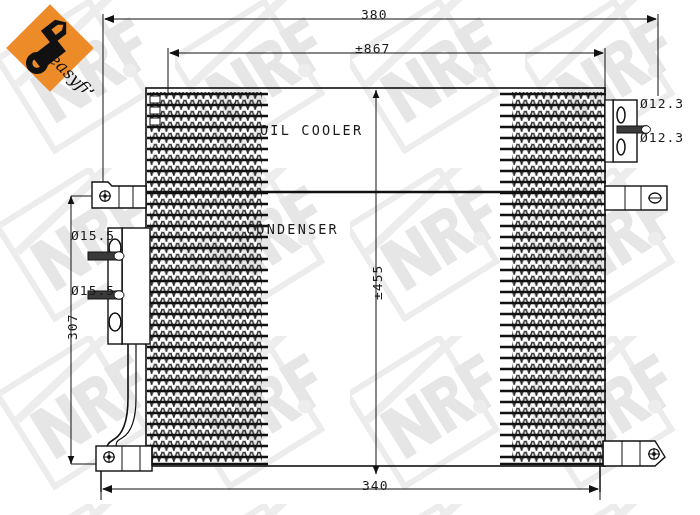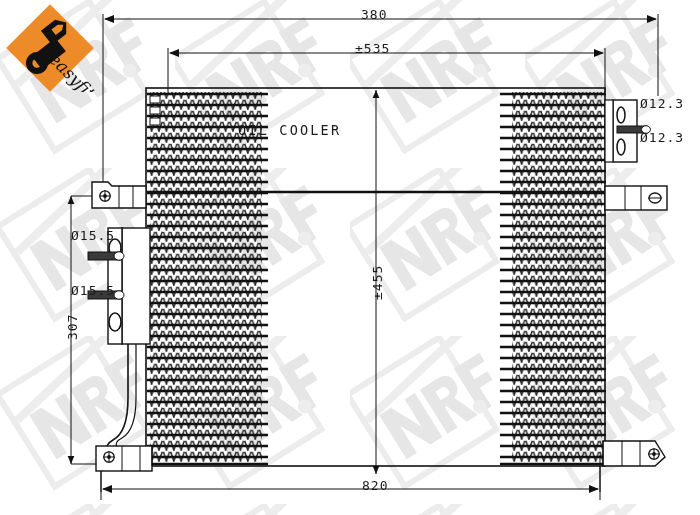--- a/index.html
+++ b/index.html
@@ -330,32 +330,33 @@
       </g>
 
       <line x1="600" y1="466" x2="600" y2="492"></line>
       <line x1="101" y1="471" x2="101" y2="492"></line>
 
     </g>
   </svg>
 
   <div class="lbl dim" style="left:361px; top:7px;">380</div>
 
-  <div class="lbl dim" style="left:355px; top:41px;">±535</div>
-
-  <div class="lbl dim" style="left:362px; top:478px;">820</div>
+  <div class="lbl dim" style="left:355px; top:41px;">±867</div>
+
+  <div class="lbl dim" style="left:362px; top:478px;">340</div>
 
   <div class="lbl dim rot90" style="left:370px; top:300px;">±455</div>
 
   <div class="lbl dim rot90" style="left:65px; top:340px;">307</div>
 
   <div class="lbl dim" style="left:71px; top:228px;">Ø15.5</div>
 
   <div class="lbl dim" style="left:71px; top:283px;">Ø15.5</div>
 
   <div class="lbl dim" style="left:640px; top:96px;">Ø12.3</div>
 
   <div class="lbl dim" style="left:640px; top:130px;">Ø12.3</div>
 
-  <div class="lbl part" style="left:238px; top:122px;">OIL COOLER</div>
-
+  <div class="lbl part" style="left:260px; top:122px;">OIL COOLER</div>
+
+  <div class="lbl part" style="left:246px; top:221px;">CONDENSER</div>
 
 </div>
 
 </body></html>

